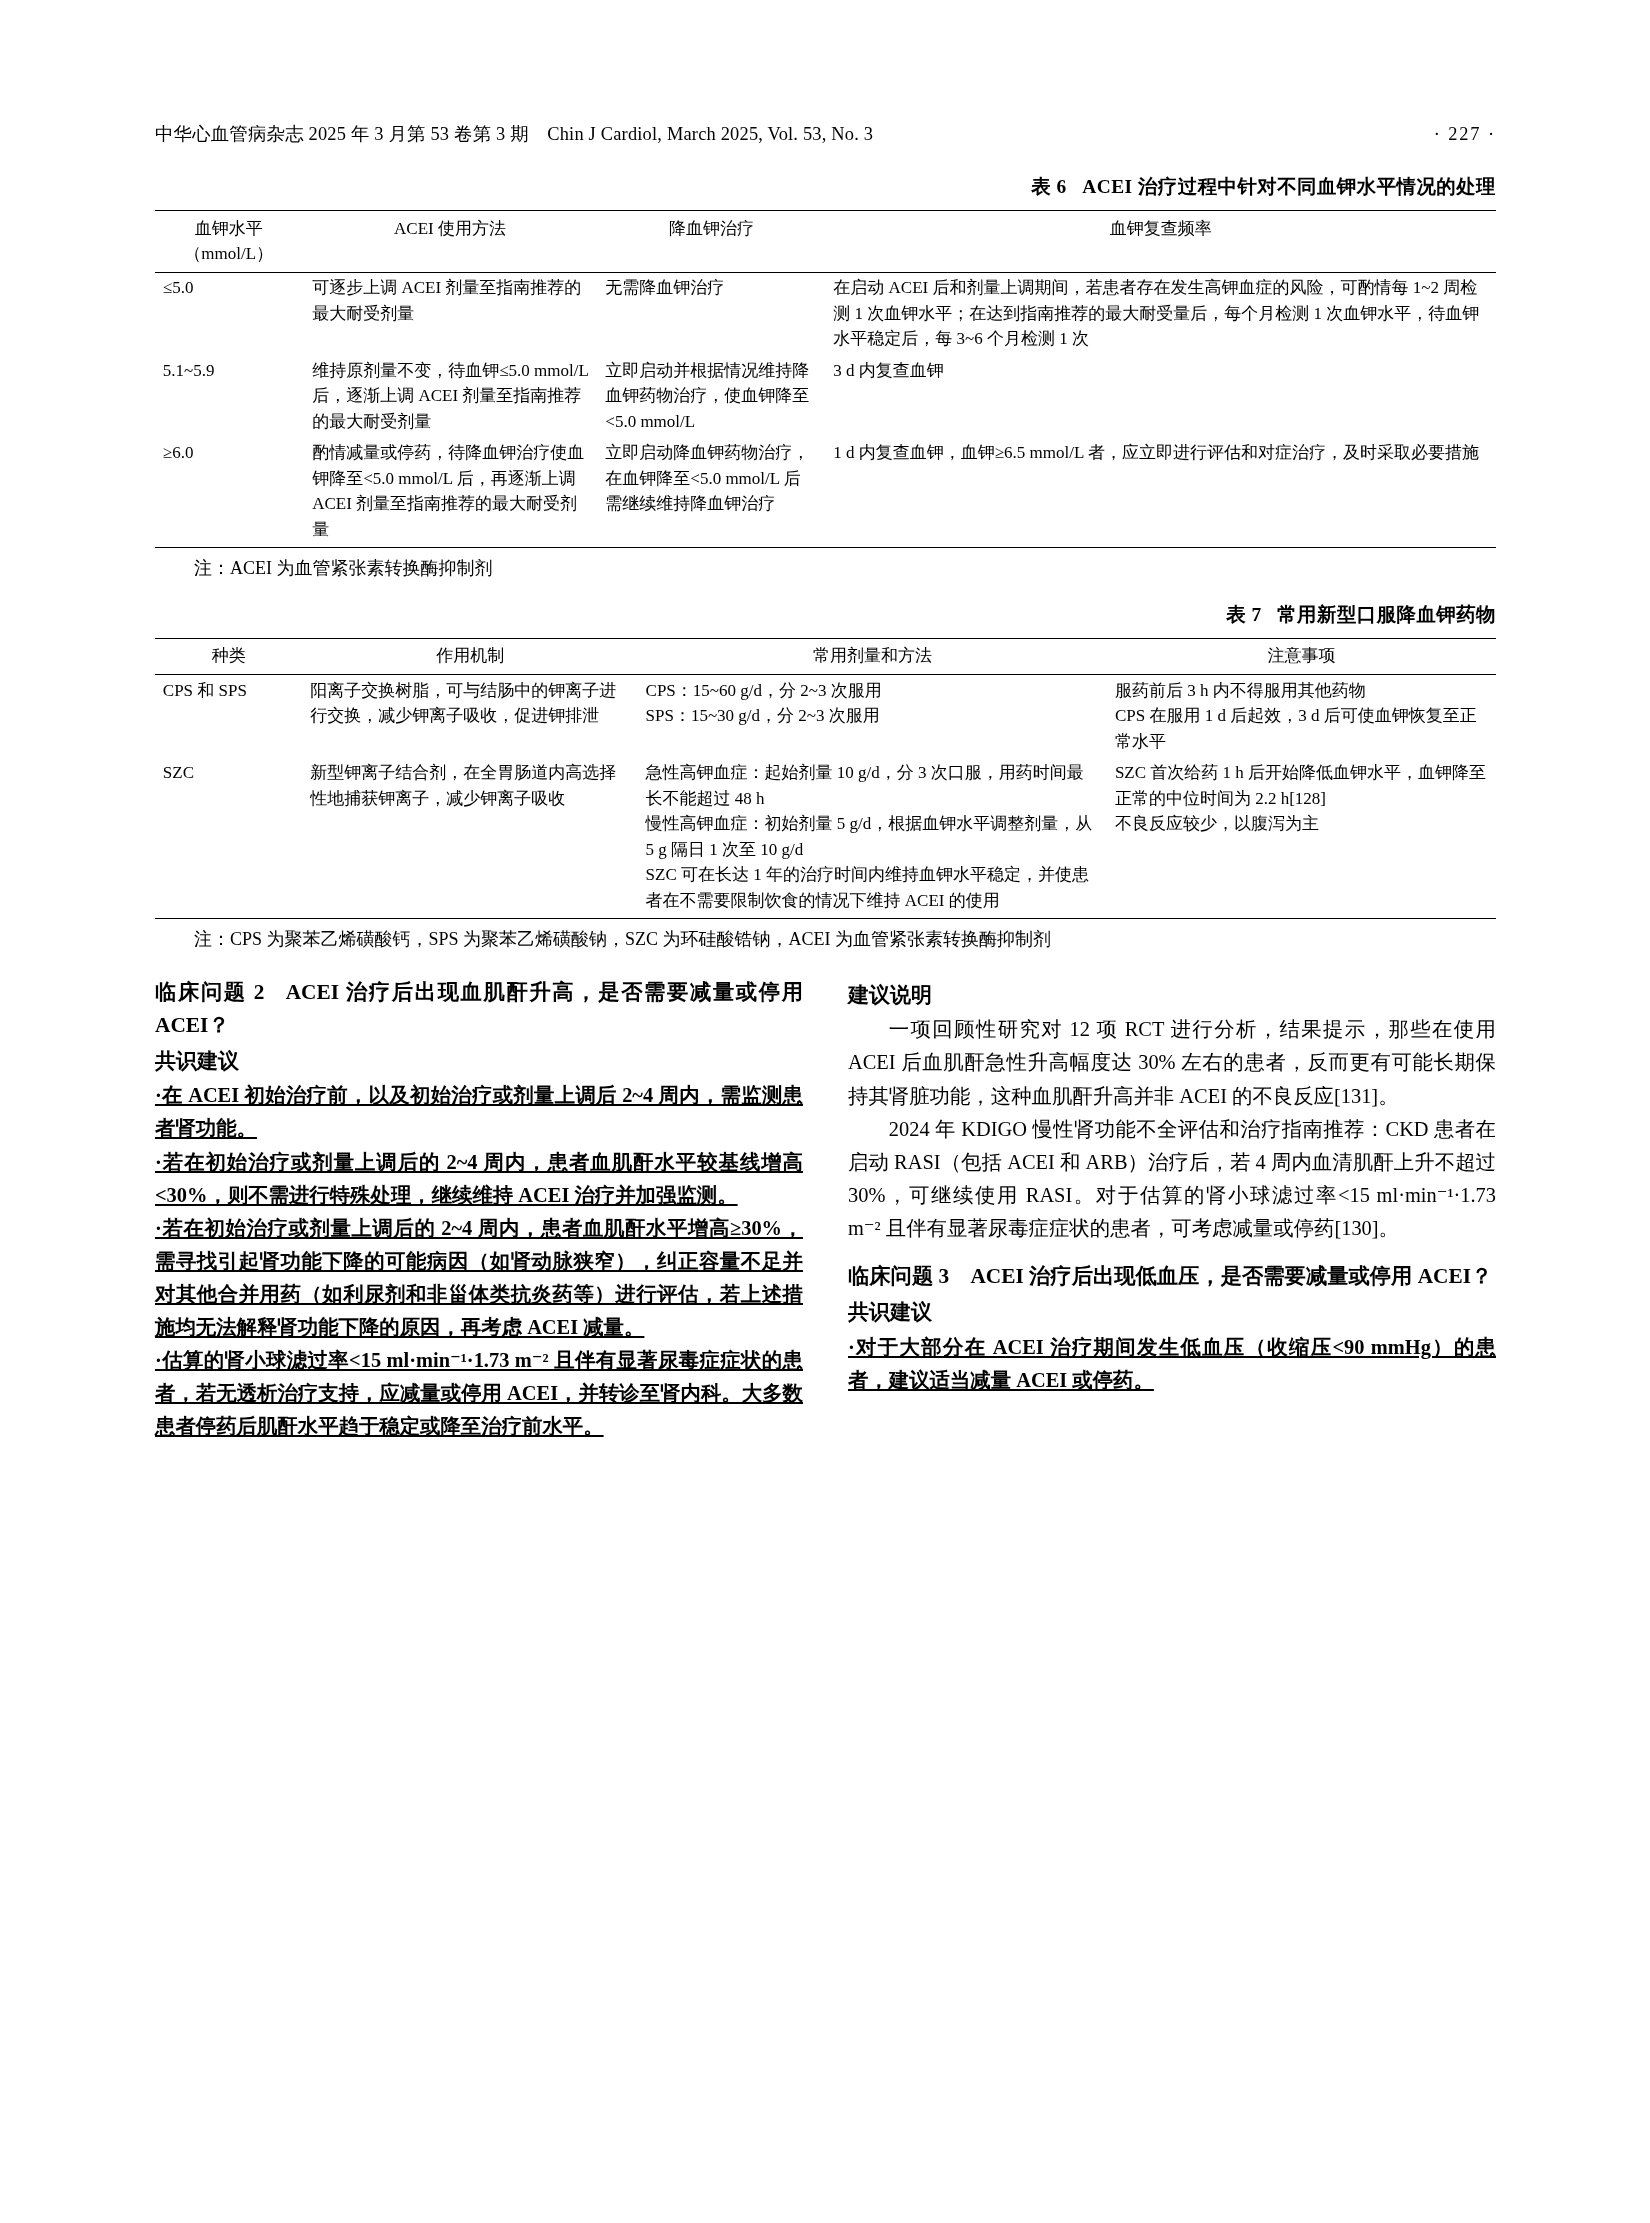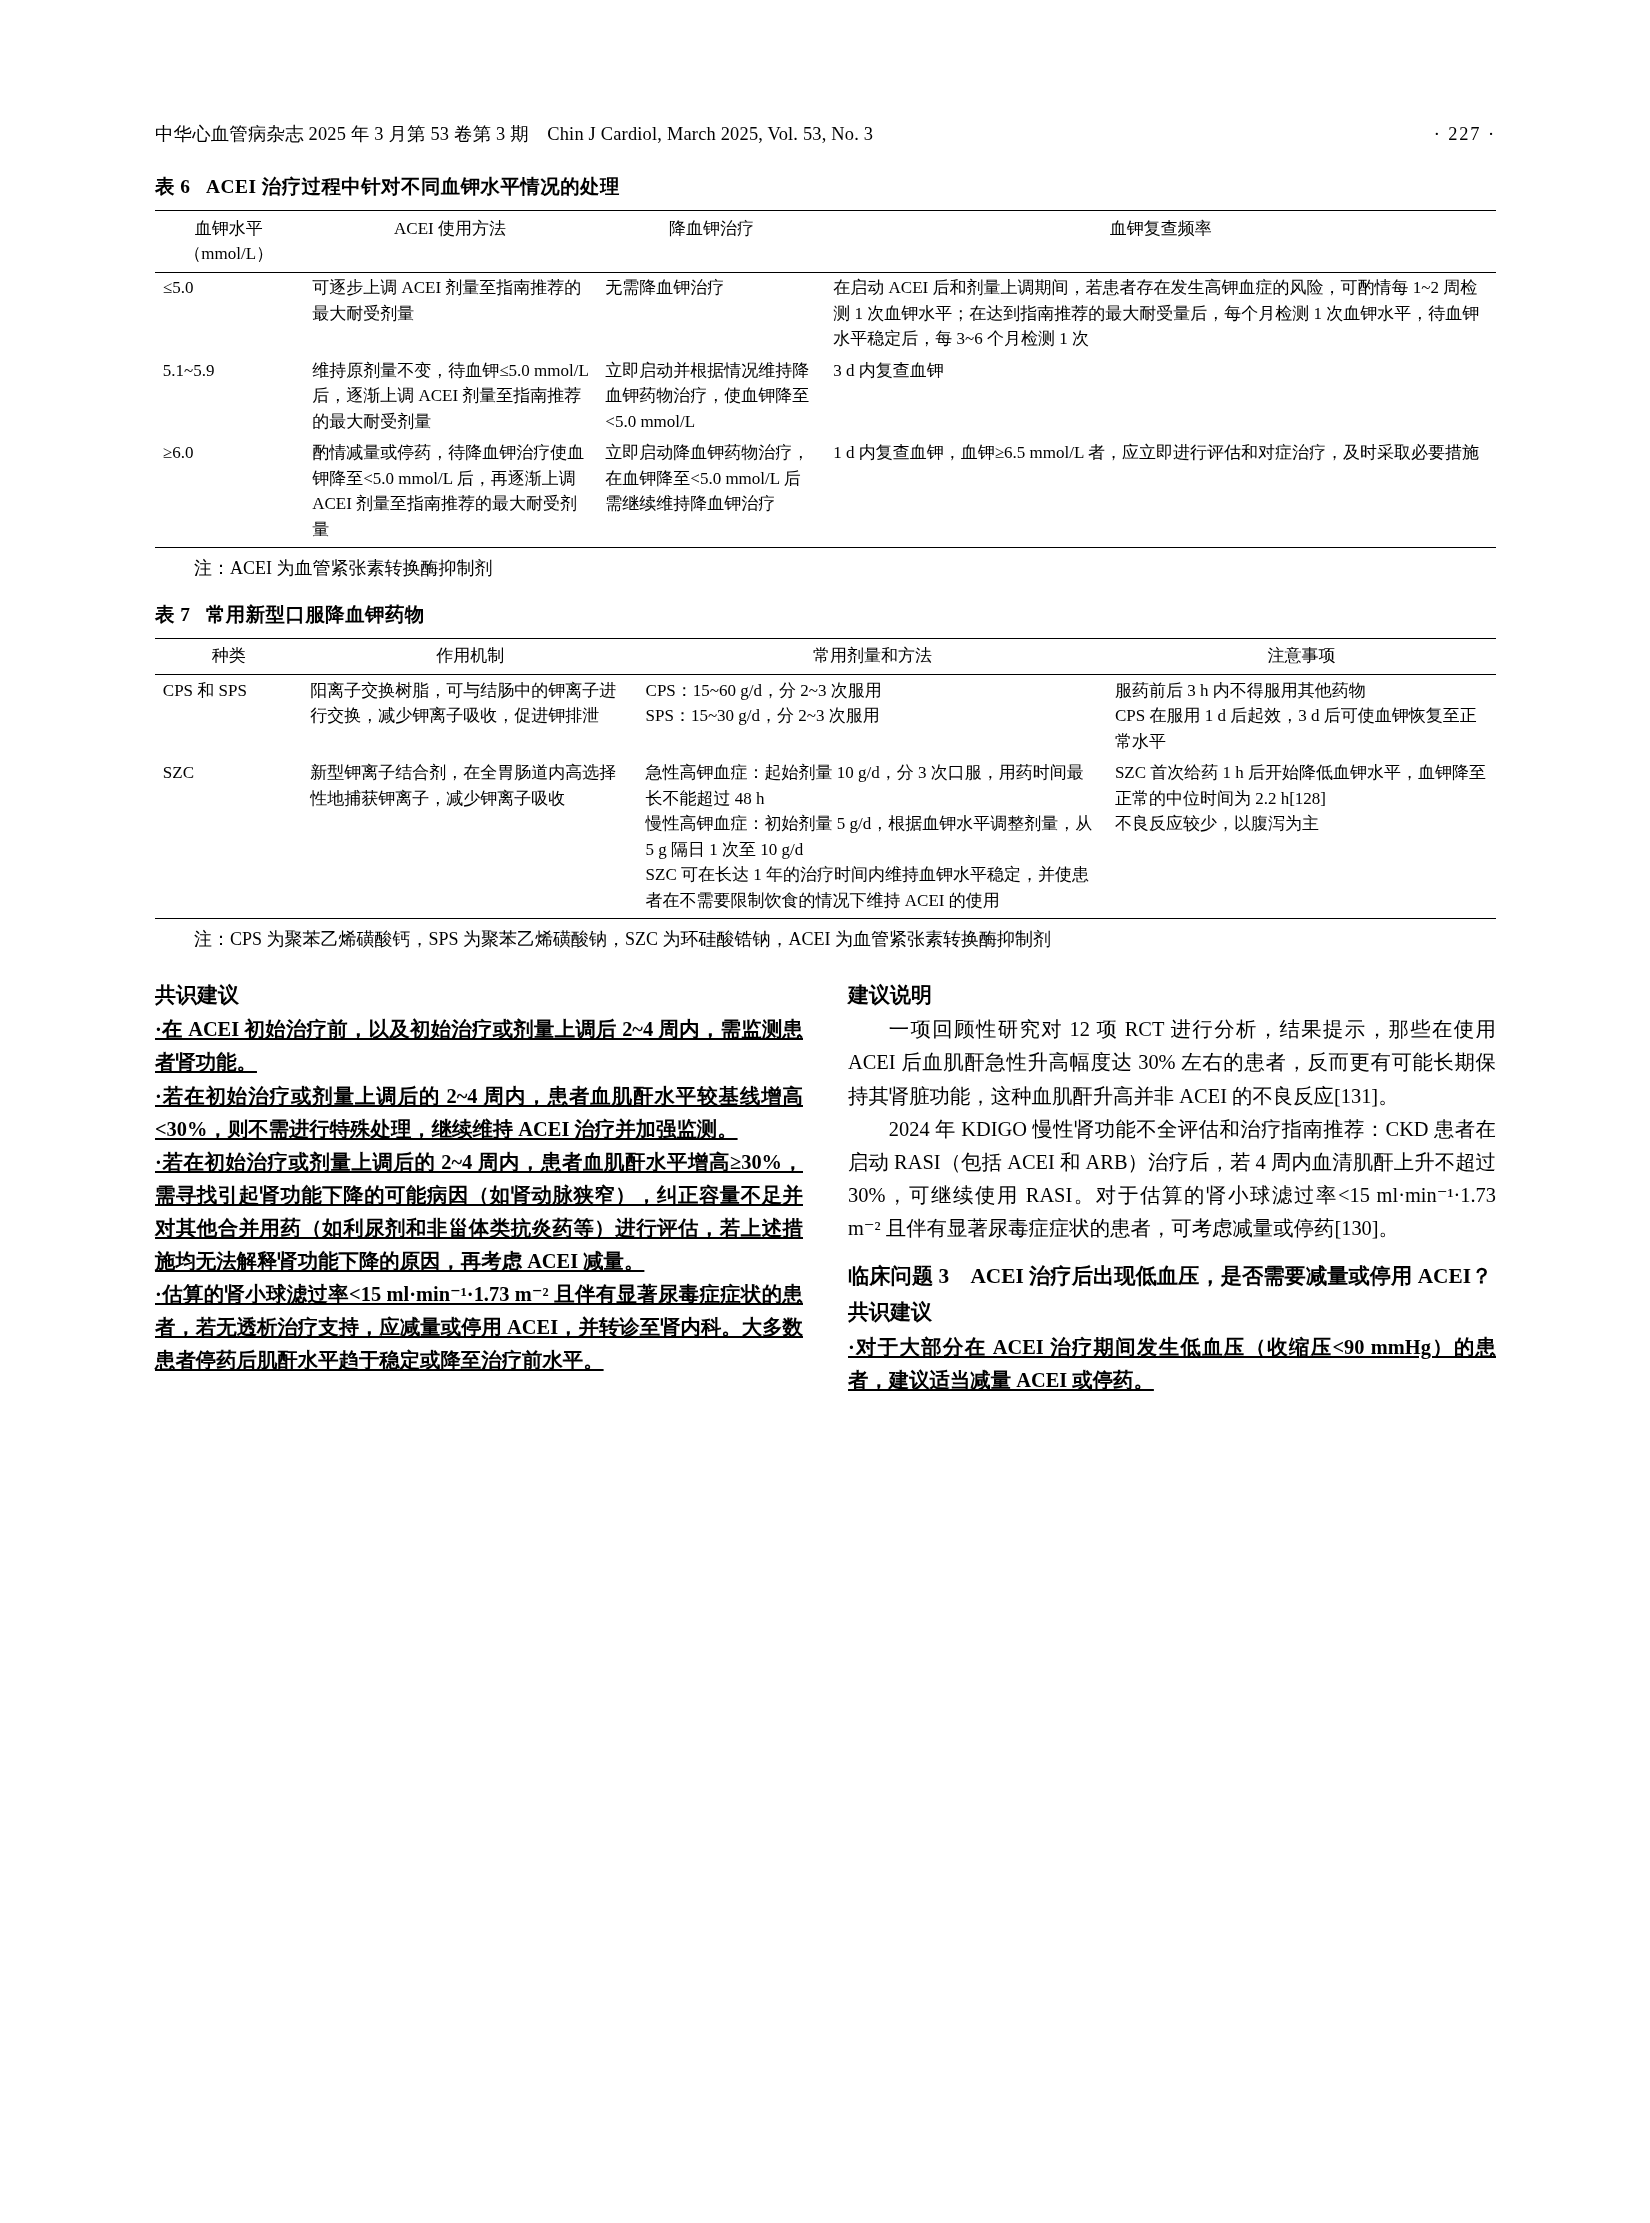--- a/index.html
+++ b/index.html
@@ -39,21 +39,21 @@
     margin-left: 13.6px;
   }
   .runhead .right {
     white-space: nowrap;
     font-size: 18.4px;
     letter-spacing: 1.9px;
   }
 
   
   .tbl-caption {
-    text-align: left;
+    text-align: right;
     font-size: 19.4px;
     font-weight: bold;
     margin: 21.3px 0 9.7px 0;
     letter-spacing: 0.5px;
   }
   .tbl-caption .num { margin-right: 15.5px; }
 
   table.data {
     width: 100%;
     border-collapse: collapse;
@@ -241,20 +241,23 @@
       <tr class="rule-bot">
           <td colspan="4" style="padding:0;height:1.9px;"></td>
         </tr>
     </tbody>
   </table>
   <div class="tbl-note">注：CPS 为聚苯乙烯磺酸钙，SPS 为聚苯乙烯磺酸钠，SZC 为环硅酸锆钠，ACEI 为血管紧张素转换酶抑制剂</div>
 
   <div class="columns">
 
     <div class="col">
+      <div class="h-q">
+        <span>临床问题 2</span><span class="gap"></span><span>ACEI 治疗后出现血肌酐升高，是否需要减量或停用 ACEI？</span>
+      </div>
       <div class="h-sub">共识建议</div>
       <p class="bullet">·在 ACEI 初始治疗前，以及初始治疗或剂量上调后 2~4 周内，需监测患者肾功能。</p>
       <p class="bullet">·若在初始治疗或剂量上调后的 2~4 周内，患者血肌酐水平较基线增高&lt;30%，则不需进行特殊处理，继续维持 ACEI 治疗并加强监测。</p>
       <p class="bullet">·若在初始治疗或剂量上调后的 2~4 周内，患者血肌酐水平增高≥30%，需寻找引起肾功能下降的可能病因（如肾动脉狭窄），纠正容量不足并对其他合并用药（如利尿剂和非甾体类抗炎药等）进行评估，若上述措施均无法解释肾功能下降的原因，再考虑 ACEI 减量。</p>
       <p class="bullet">·估算的肾小球滤过率&lt;15 ml·min⁻¹·1.73 m⁻² 且伴有显著尿毒症症状的患者，若无透析治疗支持，应减量或停用 ACEI，并转诊至肾内科。大多数患者停药后肌酐水平趋于稳定或降至治疗前水平。</p>
     </div>
 
     <div class="col">
       <div class="h-sub">建议说明</div>
       <p class="para">一项回顾性研究对 12 项 RCT 进行分析，结果提示，那些在使用 ACEI 后血肌酐急性升高幅度达 30% 左右的患者，反而更有可能长期保持其肾脏功能，这种血肌酐升高并非 ACEI 的不良反应[131]。</p>

